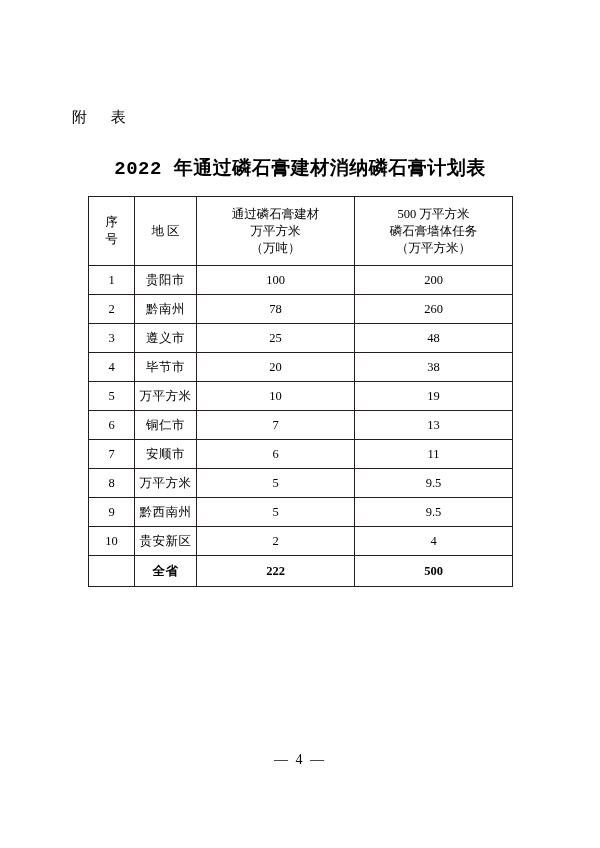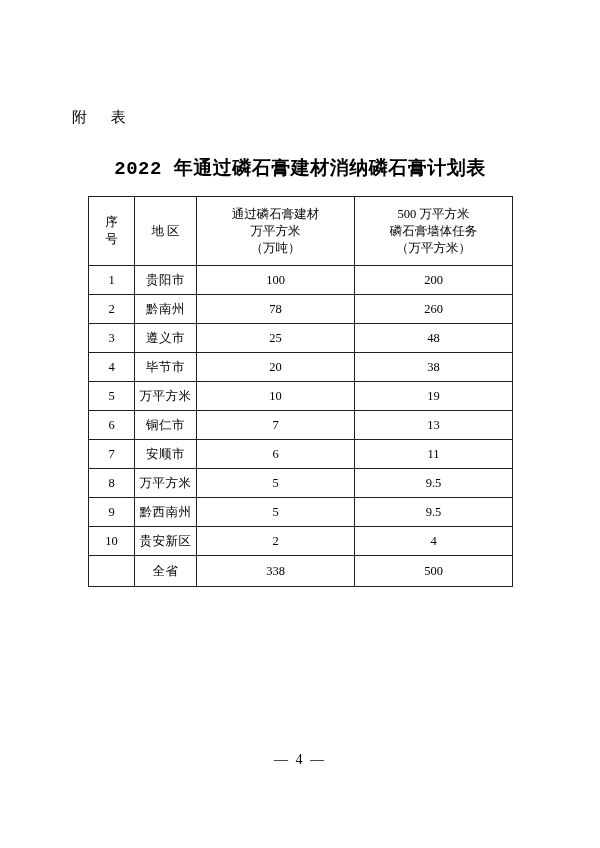--- a/index.html
+++ b/index.html
@@ -71,21 +71,21 @@
   .col-seq { width: 46px; }
   .col-region { width: 62px; }
   .col-c3 { width: 158px; }
   .col-c4 { width: 158px; }
   tbody td {
     height: 28px;
     font-size: 12.5px;
   }
   tbody tr.total-row td {
     height: 30px;
-    font-weight: normal;
+    font-weight: bold;
     margin-left: 44px;
   }
   tbody tr.total-row td.blank-cell {
     border-left: 1px solid #231f20;
     border-right: 1px solid #231f20;
   }
   .hdr-line { display: block; }
   .page-number {
     position: absolute;
     top: 752px;
@@ -192,21 +192,21 @@
         </tr>
         <tr>
           <td>10</td>
           <td class="region-cell">贵安新区</td>
           <td>2</td>
           <td>4</td>
         </tr>
         <tr class="total-row">
           <td class="blank-cell"></td>
           <td class="region-cell">全省</td>
-          <td>338</td>
+          <td>222</td>
           <td>500</td>
         </tr>
       </tbody>
     </table>
   </div>
 
   <div class="page-number">— 4 —</div>
 
 </div>
 

